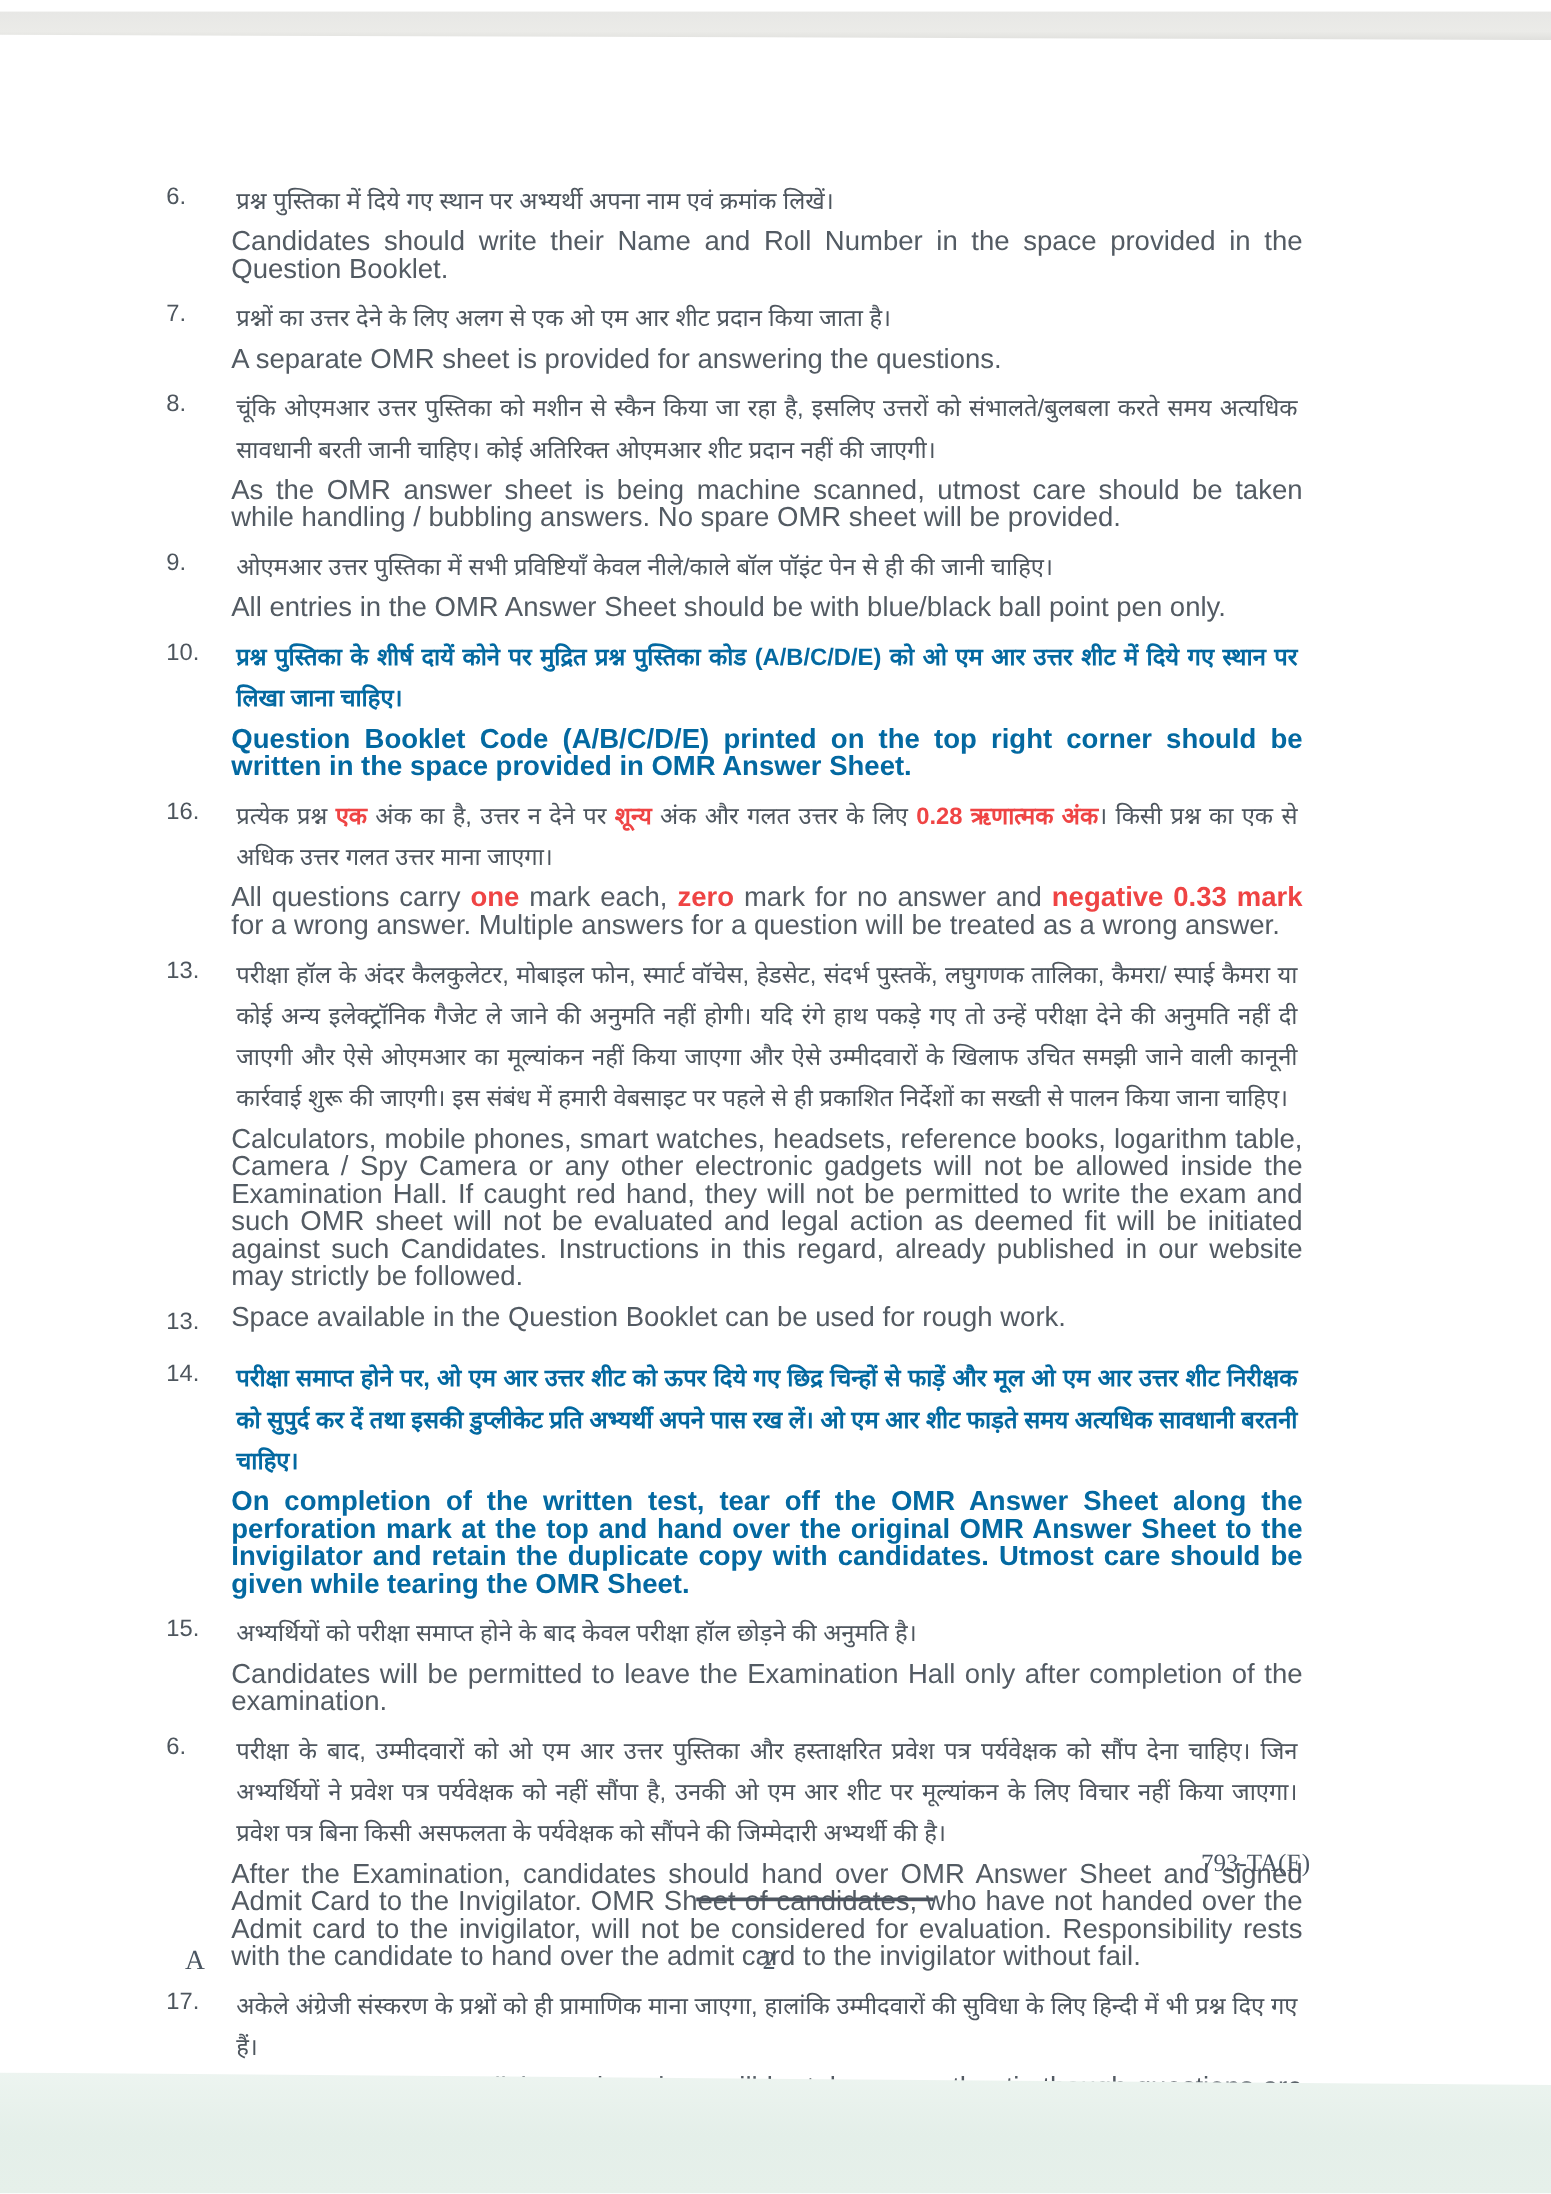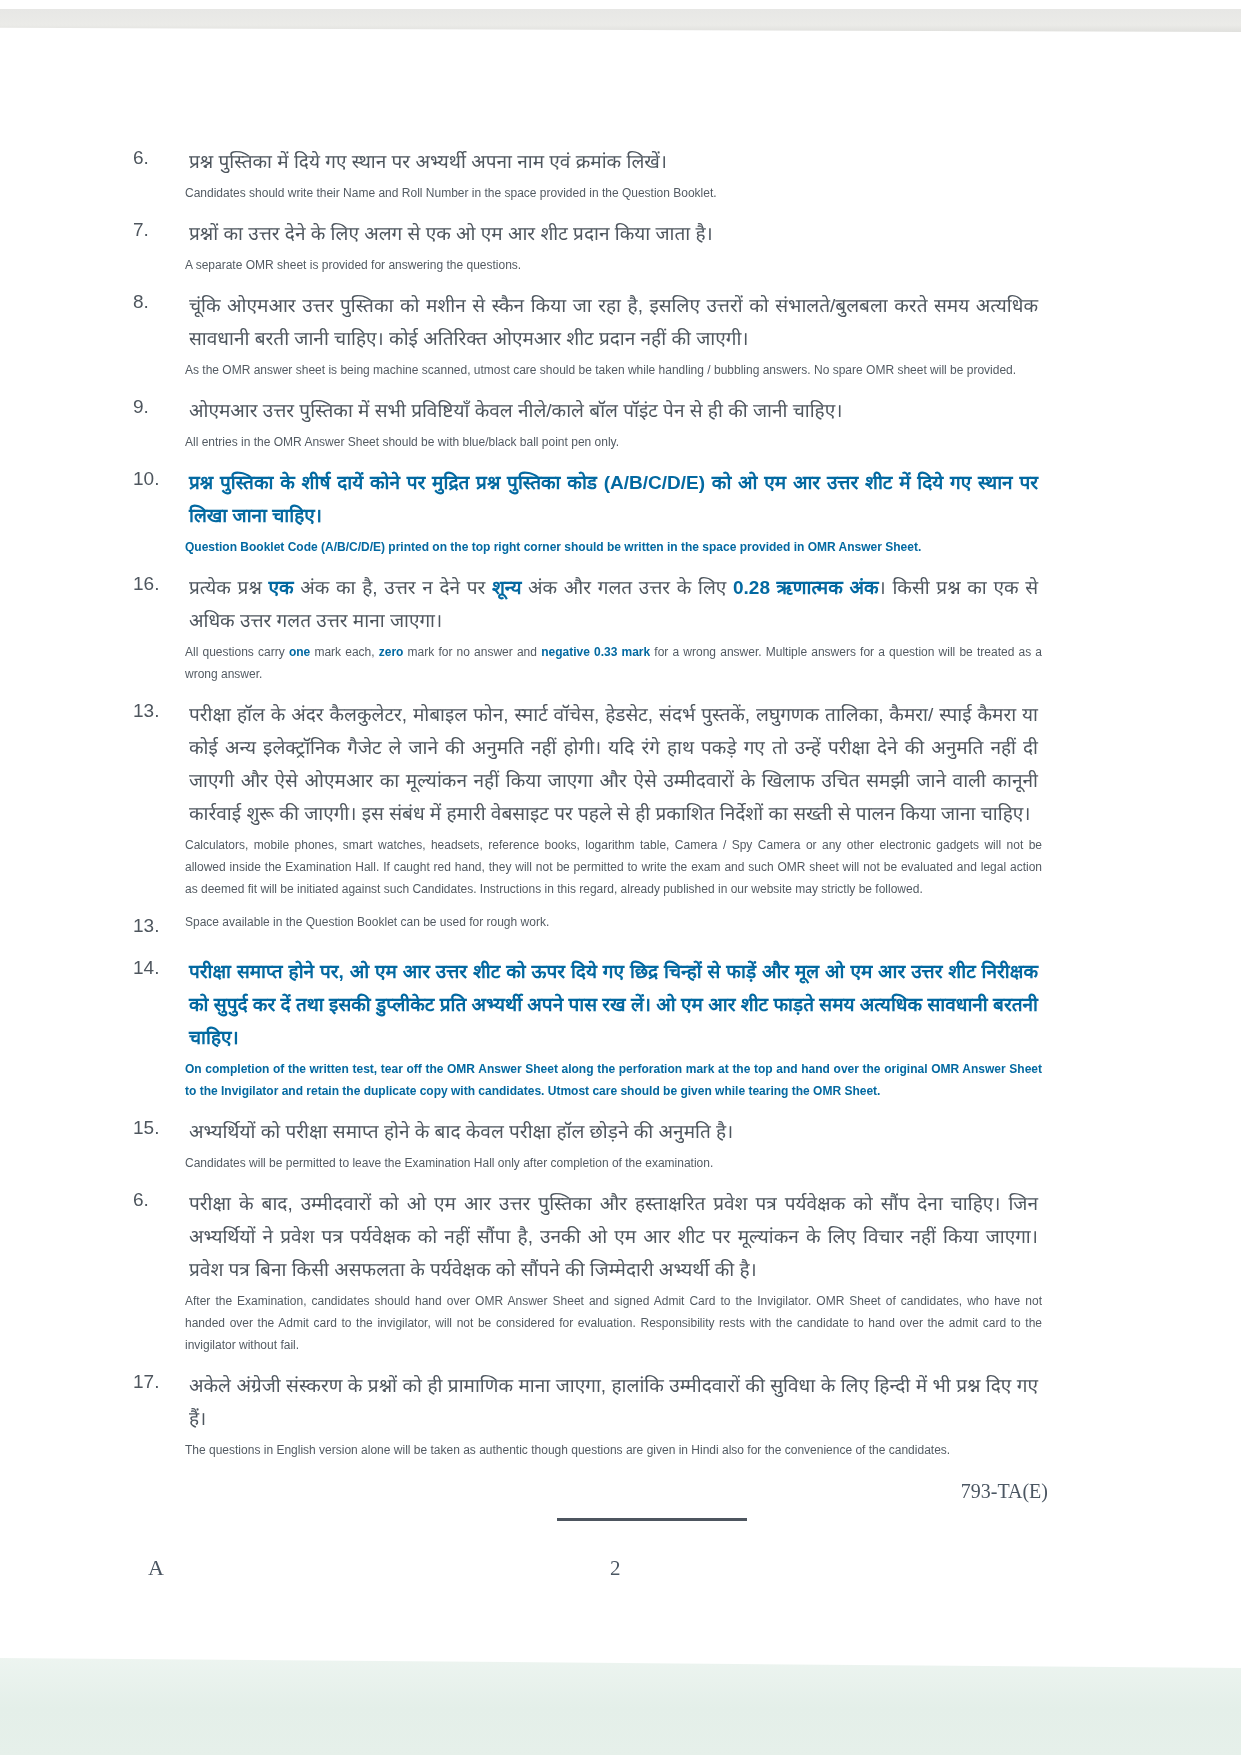--- a/index.html
+++ b/index.html
@@ -50,30 +50,30 @@
   .body { flex: 1; min-width: 0; }
   .hi {
     margin: 4px;
     font-size: 19px;
     line-height: 33px;
     color: #4e565e;
     text-align: justify;
   }
   .en {
     margin: 2px 0 0 0;
-    font-size: 12px;
+    font-size: 22px;
     line-height: 22px;
     color: #535b63;
     text-align: justify;
   }
   .bold-item .hi, .bold-item .en {
     font-weight: 700;
     color: #0369a1;
   }
-  .hi b, .en b { color: #0369a1; }
+  .hi b, .en b { color: #ef4444; }
   .divider {
     position: absolute;
     left: 557px;
     top: 1518px;
     width: 190px;
     height: 3px;
     background: #4d555f;
   }
   .footer-left, .footer-center, .footer-right {
     position: absolute;

